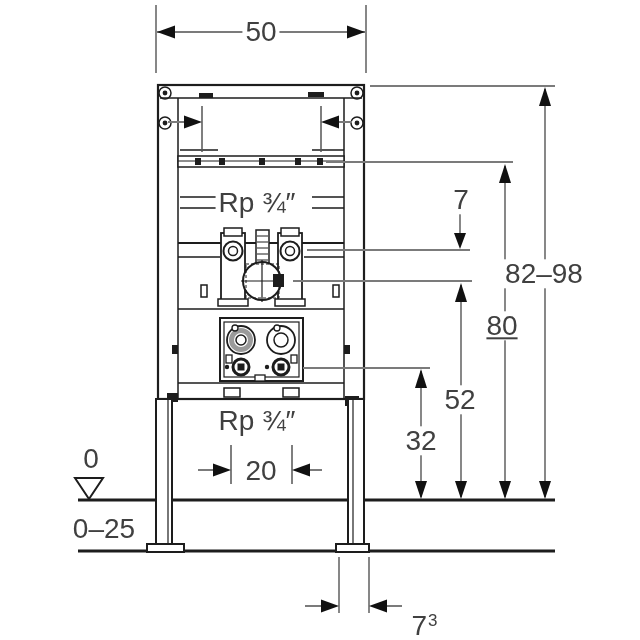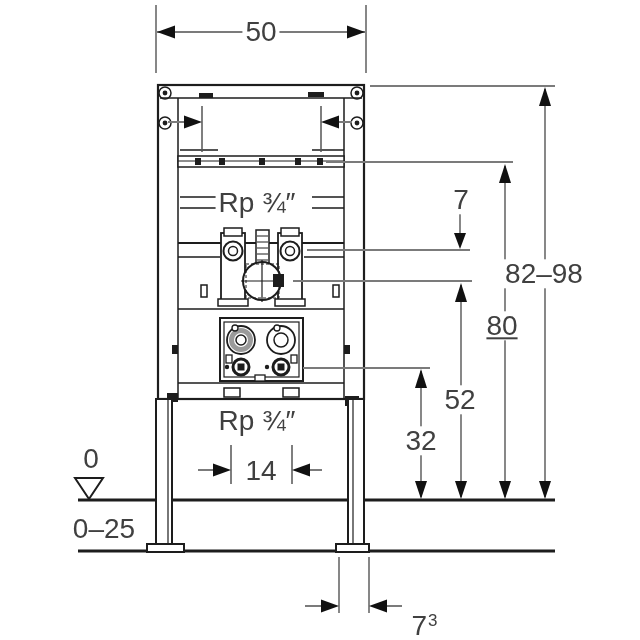--- a/index.html
+++ b/index.html
@@ -169,18 +169,18 @@
 </svg>
 
   <div class="lbl" style="left:261px;top:32px;">50</div>
   <div class="lbl" style="left:257px;top:203px;">Rp ¾″</div>
   <div class="lbl" style="left:461px;top:200px;">7</div>
   <div class="lbl" style="left:544px;top:253px;margin-top:21px;">82–98</div>
   <div class="lbl" style="left:502px;top:326px;text-decoration:underline;">80</div>
   <div class="lbl" style="left:460px;top:388px;margin-top:12px;">52</div>
   <div class="lbl" style="left:421px;top:441px;text-align:center;">32</div>
   <div class="lbl" style="left:257px;top:421px;">Rp ¾″</div>
-  <div class="lbl" style="left:261px;top:471px;">14</div>
+  <div class="lbl" style="left:261px;top:471px;">20</div>
   <div class="lbl" style="left:91px;top:459px;">0</div>
   <div class="lbl" style="left:104px;top:529px;">0–25</div>
   <div class="lbl" style="left:424px;top:607px;margin-top:19px;"><span>7</span><span class="sup">3</span></div>
 
 </div>
 
 </body></html>

